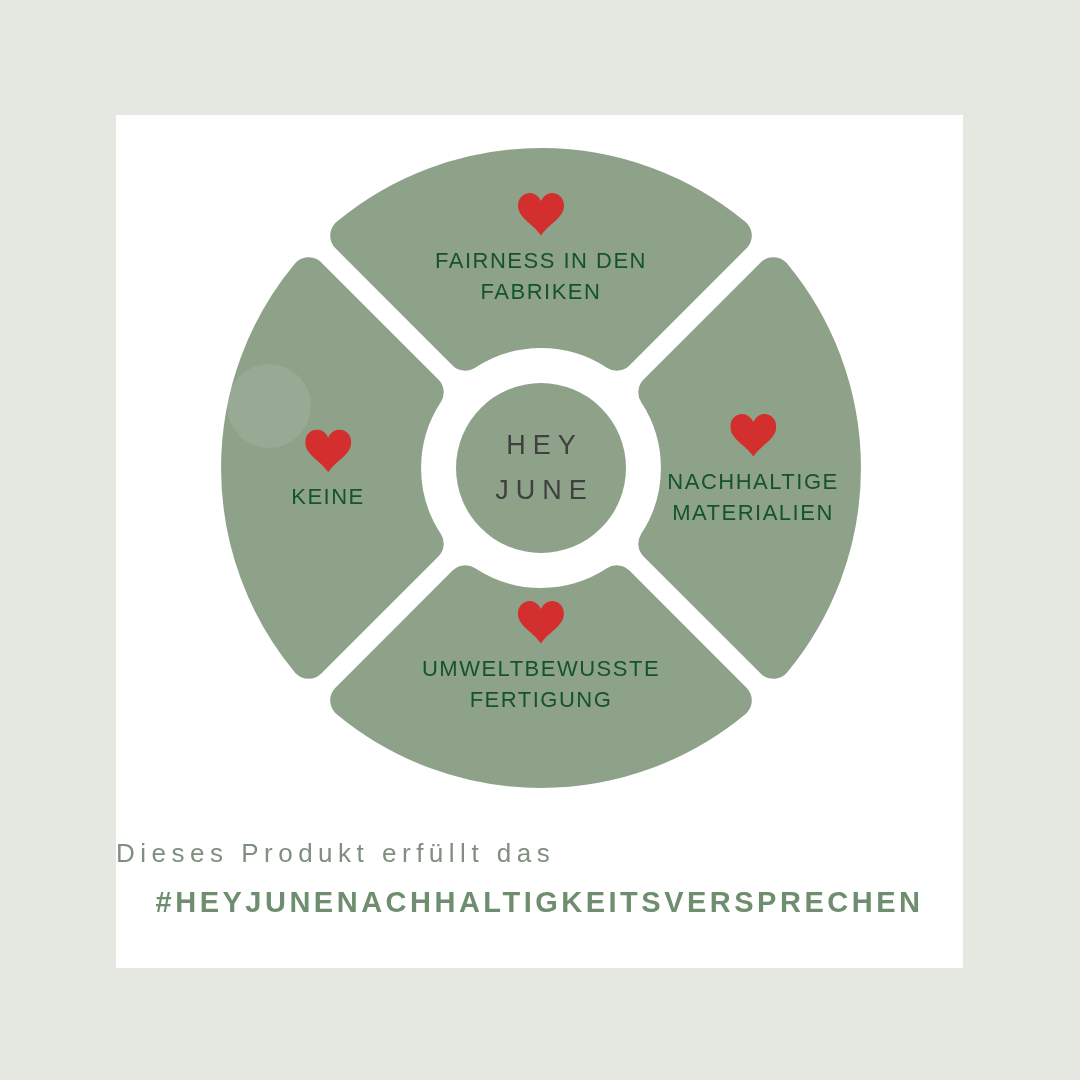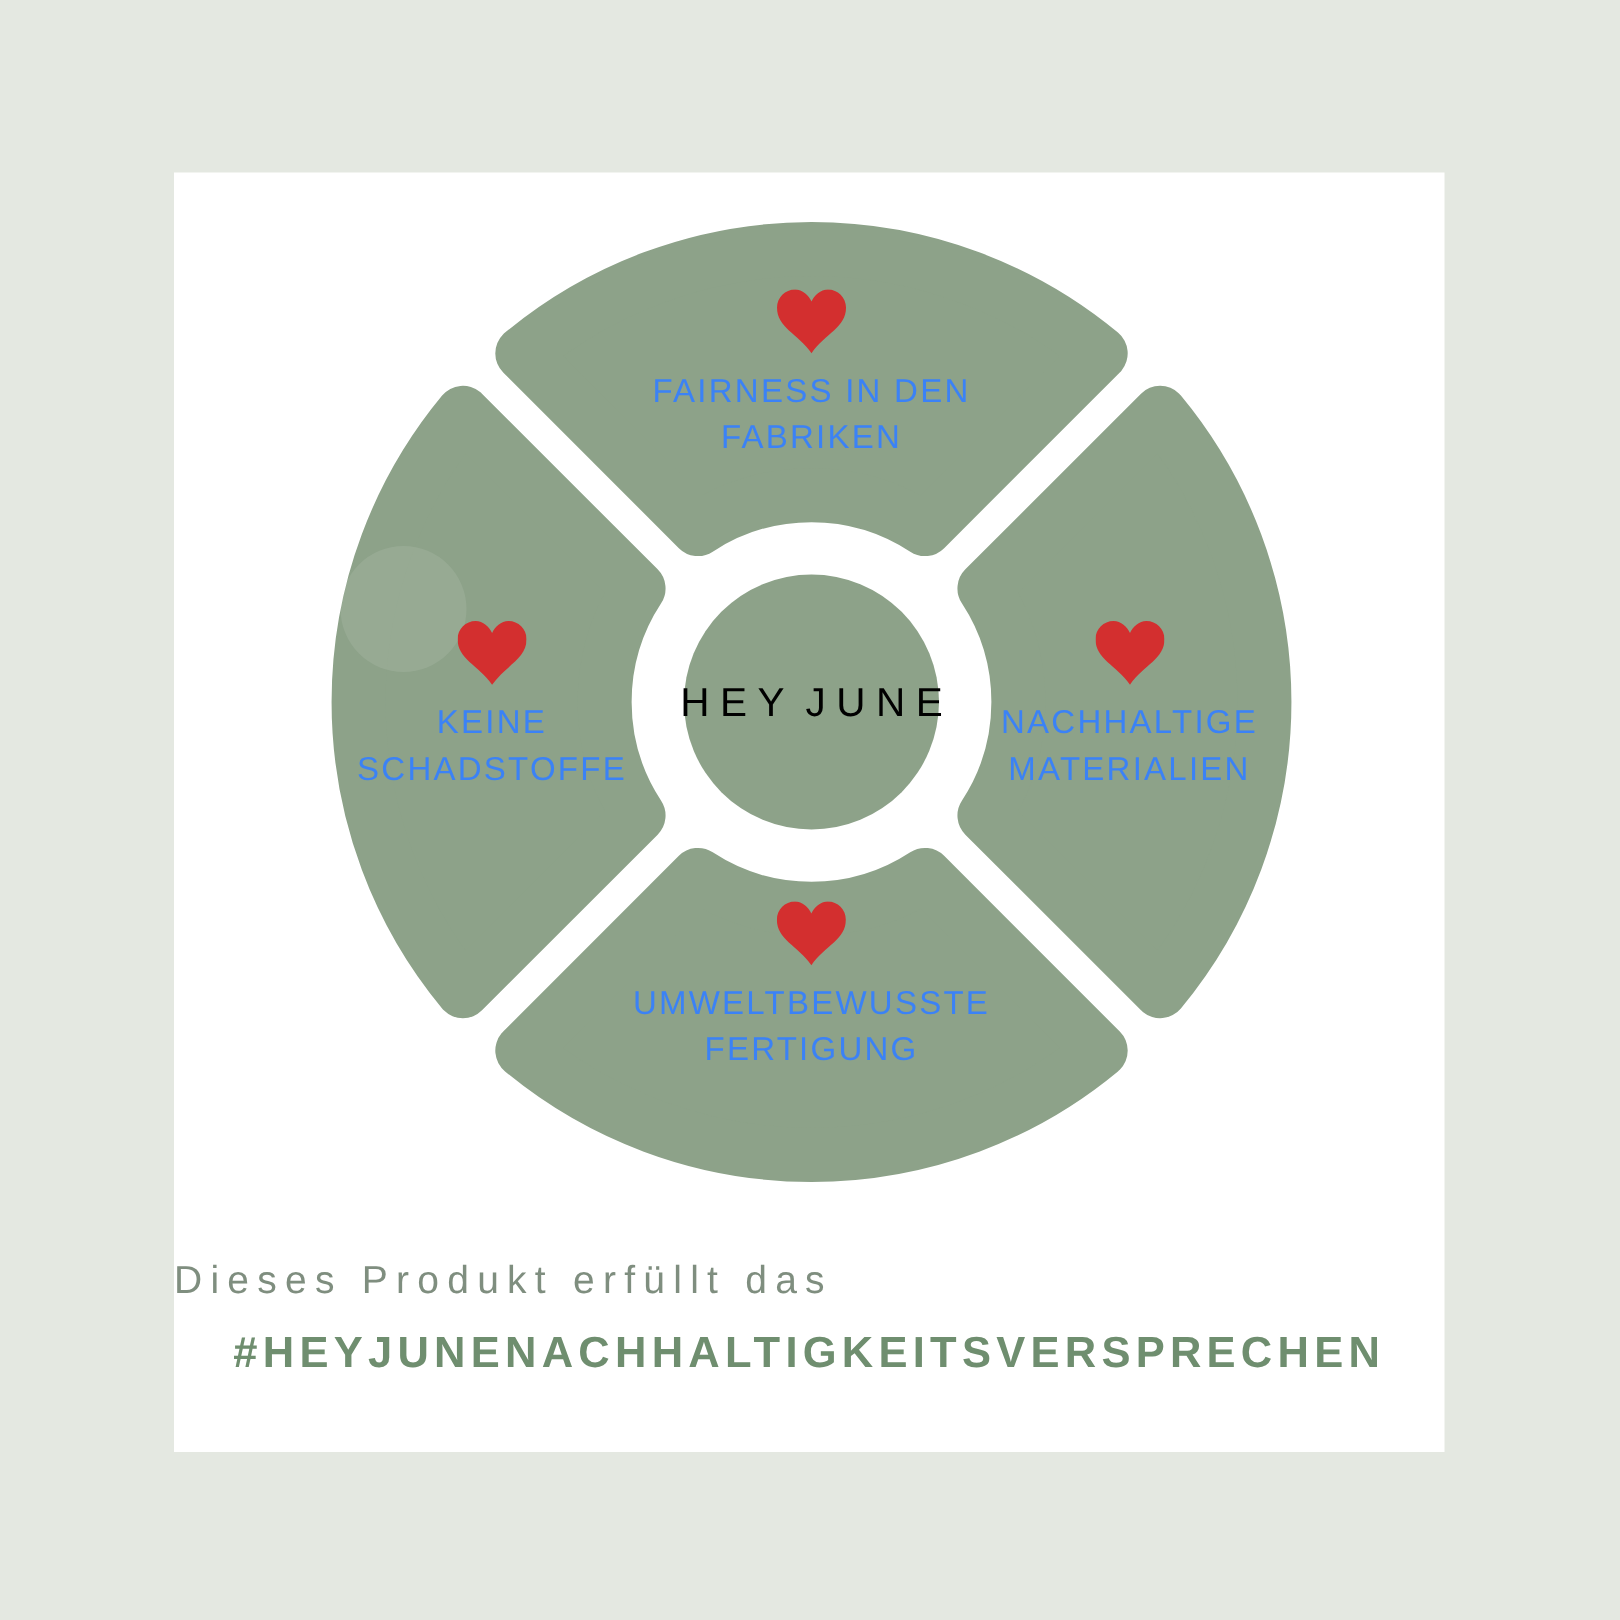--- a/index.html
+++ b/index.html
@@ -54,36 +54,36 @@
   .center-circle {
     position: absolute;
     left: 330px;
     top: 330px;
     transform: translate(-50%, -50%);
     width: 170px;
     height: 170px;
     border-radius: 50%;
     background: var(--sage);
     display: flex;
-    flex-direction: row;
+    flex-direction: column;
     align-items: center;
     justify-content: center;
-    color: #000000;
+    color: #404040;
     font-size: 27px;
     letter-spacing: 7px;
     line-height: 1.65;
   }
   .center-circle span { display: block; padding-left: 7px; }
   .qlabel {
     position: absolute;
     transform: translate(-50%, -50%);
     display: flex;
     flex-direction: column;
     align-items: center;
-    color: #3b82f6;
+    color: #14532d;
     text-align: center;
   }
   .q-top    { left: 330px; top: 112px; }
   .q-right  { left: 542px; top: 333px; }
   .q-bottom { left: 330px; top: 520px; }
   .q-left   { left: 117px; top: 333px; }
   .heart {
     width: 46px;
     height: 43px;
     margin-bottom: 9px;
@@ -159,21 +159,20 @@
         </svg>
         <span class="qtext">UMWELTBEWUSSTE</span>
         <span class="qtext">FERTIGUNG</span>
       </div>
 
       <div class="qlabel q-left">
         <svg class="heart" viewBox="0 0 32 29.6" aria-hidden="true">
           <path d="M23.6 0c-3.4 0-6.3 2.7-7.6 5.6C14.7 2.7 11.8 0 8.4 0 3.8 0 0 3.8 0 8.4c0 9.4 9.5 11.9 16 21.2 6.5-9.3 16-11.8 16-21.2C32 3.8 28.2 0 23.6 0z"></path>
         </svg>
         <span class="qtext">KEINE</span>
-        <span class="qtext">SCHADSTOFFE</span>
       </div>
     </div>
 
     <div class="footer-line">Dieses Produkt erfüllt das</div>
     <div class="hashtag">#HEYJUNENACHHALTIGKEITSVERSPRECHEN</div>
 
   </div>
 </div>
 
 </body></html>

